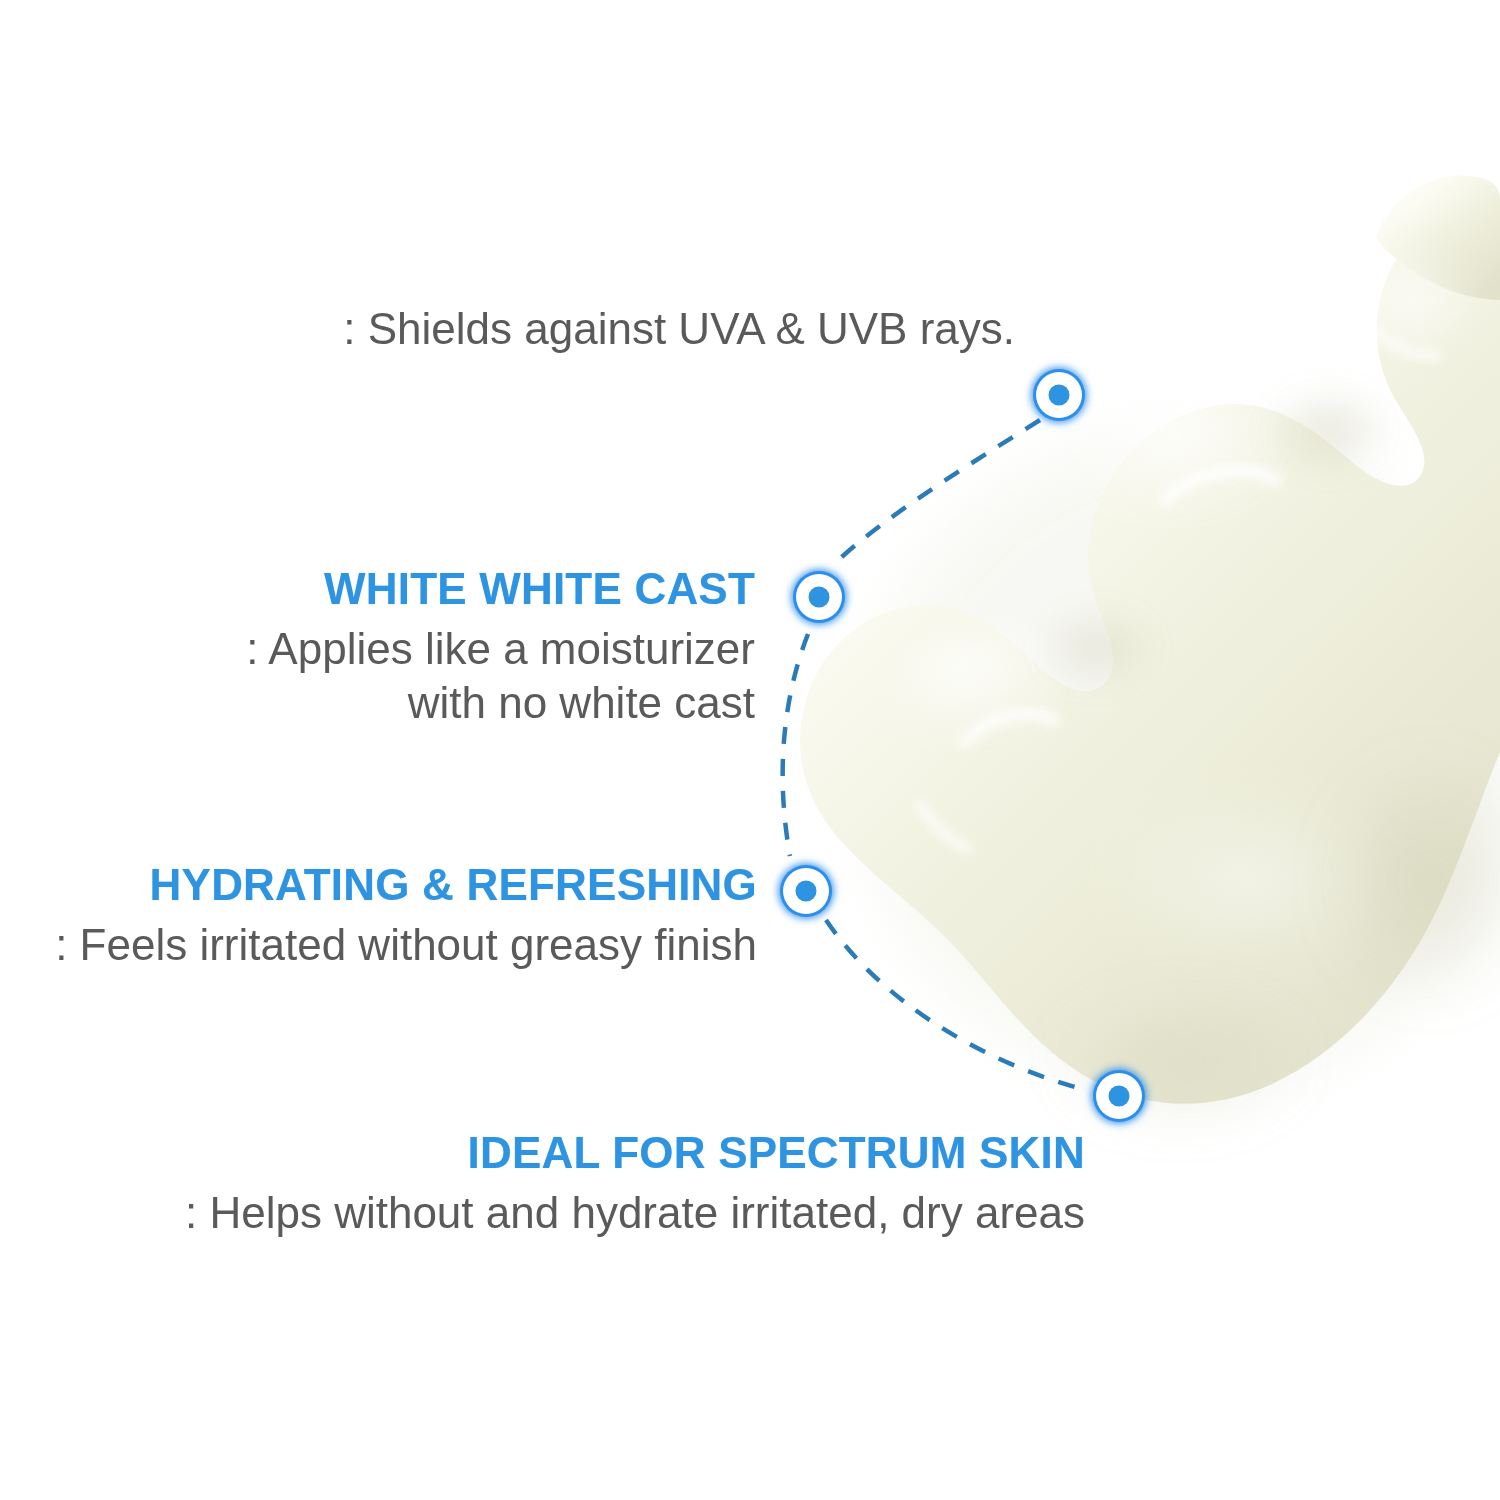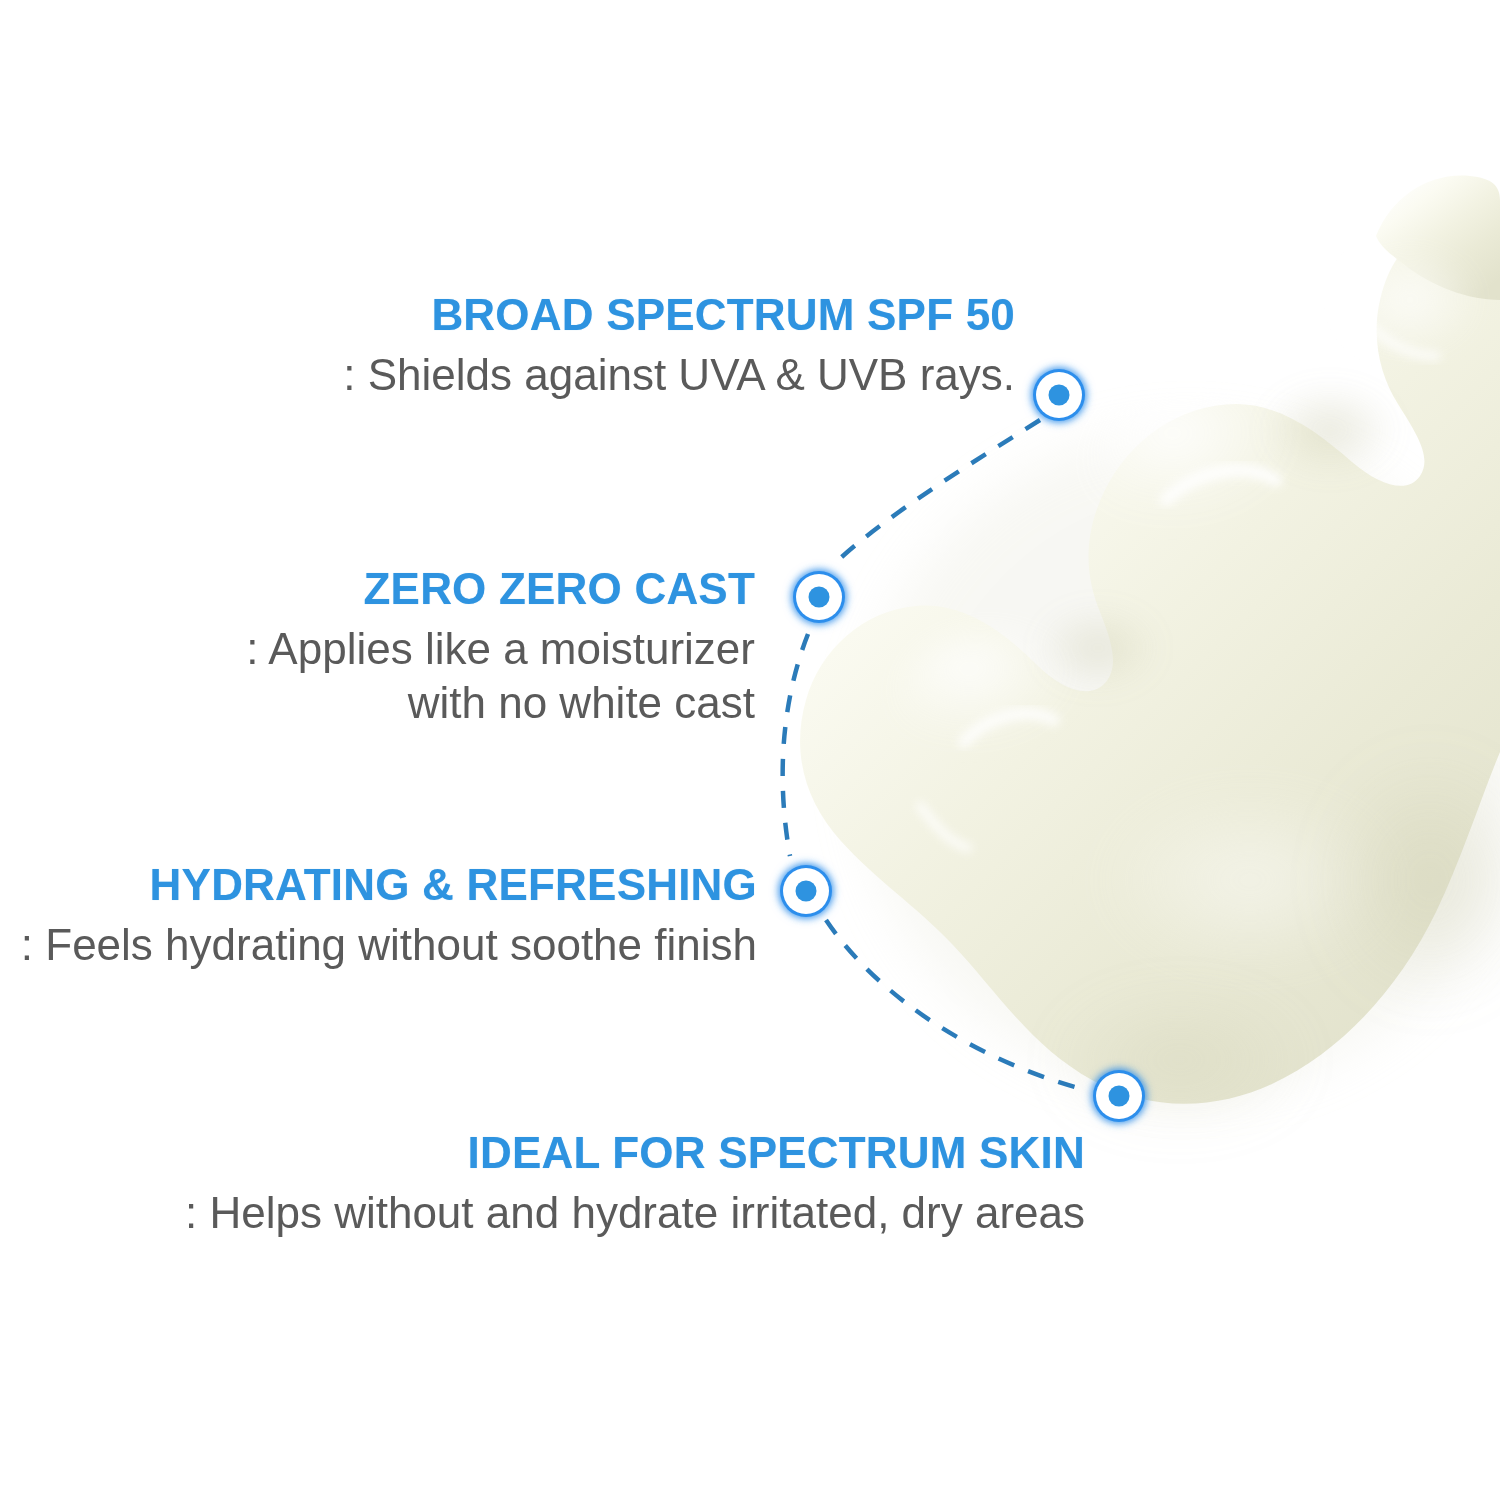--- a/index.html
+++ b/index.html
@@ -193,43 +193,42 @@
     <path d="
       M 1040 420
       C 960 470, 880 520, 832 566
       M 808 634
       C 782 700, 776 778, 790 856
       M 826 920
       C 880 1000, 980 1062, 1086 1090" fill="none" stroke="#2b7bb9" stroke-width="4.5" stroke-linecap="butt" stroke-dasharray="17 15"></path>
   </svg>
 
   <div class="feature-block" id="block-1">
-    <p class="feature-title" style="color: rgb(46, 147, 224);">BROAD SPECTRUM SPF 50</p>
     <p class="feature-desc" style="color: rgb(90, 90, 90);">: Shields against UVA &amp; UVB rays.</p>
   </div>
   <div class="marker" style="left:1059px; top:395px;">
     <span class="marker-glow"></span>
     <span class="marker-ring"></span>
     <span class="marker-core"></span>
   </div>
 
   <div class="feature-block" id="block-2">
-    <p class="feature-title" style="color: rgb(46, 147, 224);">ZERO ZERO CAST</p>
+    <p class="feature-title" style="color: rgb(46, 147, 224);">WHITE WHITE CAST</p>
     <p class="feature-desc" style="color: rgb(90, 90, 90);">: Applies like a moisturizer
 with no white cast</p>
   </div>
   <div class="marker" style="left:819px; top:597px;">
     <span class="marker-glow"></span>
     <span class="marker-ring"></span>
     <span class="marker-core"></span>
   </div>
 
   <div class="feature-block" id="block-3">
     <p class="feature-title" style="color: rgb(46, 147, 224);">HYDRATING &amp; REFRESHING</p>
-    <p class="feature-desc" style="color: rgb(90, 90, 90);">: Feels hydrating without soothe finish</p>
+    <p class="feature-desc" style="color: rgb(90, 90, 90);">: Feels irritated without greasy finish</p>
   </div>
   <div class="marker" style="left:806px; top:891px;">
     <span class="marker-glow"></span>
     <span class="marker-ring"></span>
     <span class="marker-core"></span>
   </div>
 
   <div class="feature-block" id="block-4">
     <p class="feature-title" style="color: rgb(46, 147, 224);">IDEAL FOR SPECTRUM SKIN</p>
     <p class="feature-desc" style="color: rgb(90, 90, 90);">: Helps without and hydrate irritated, dry areas</p>

